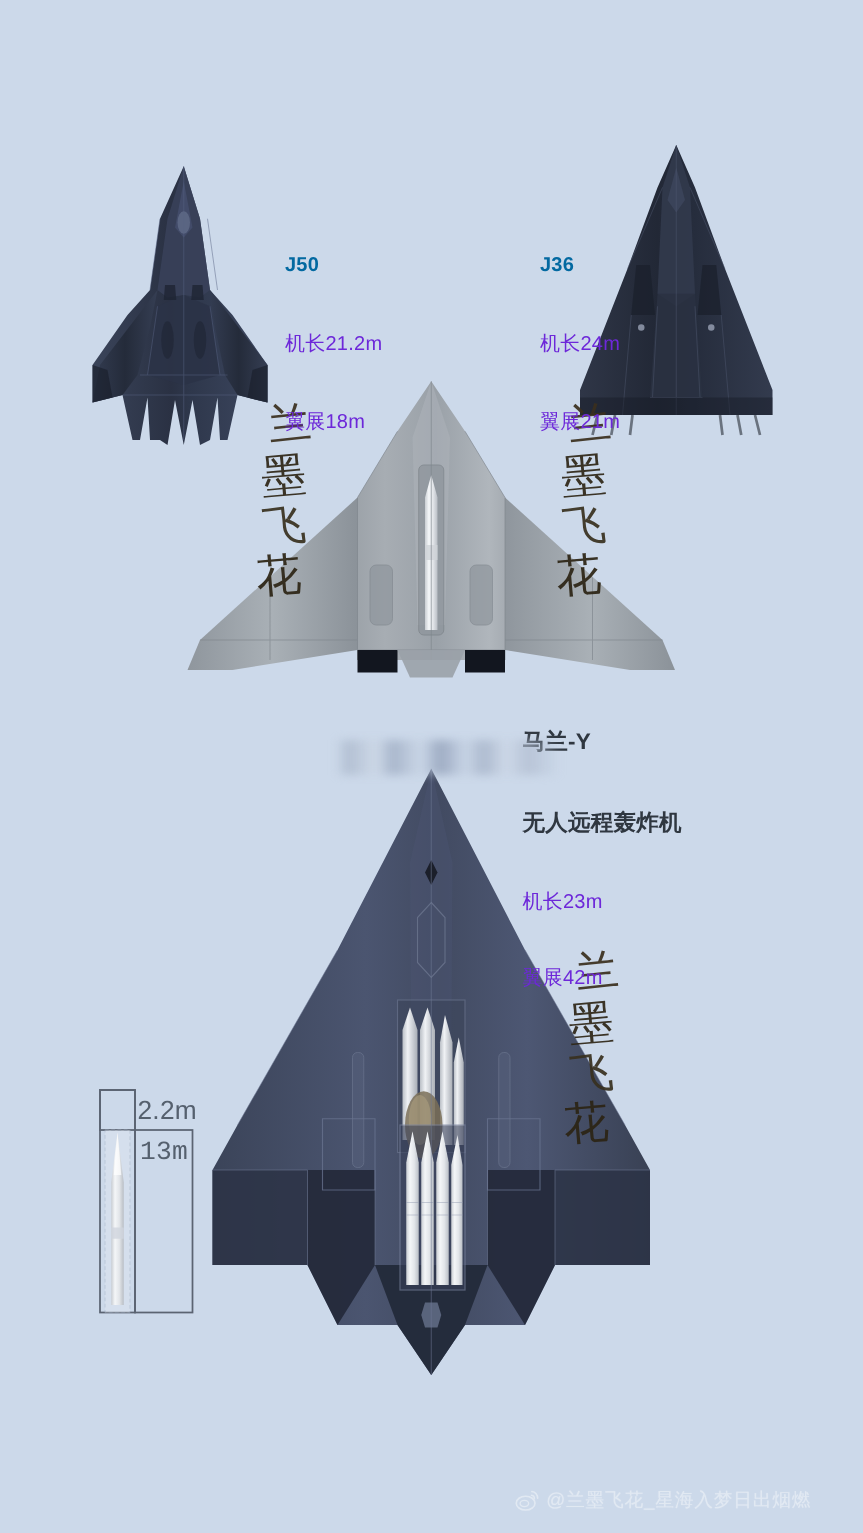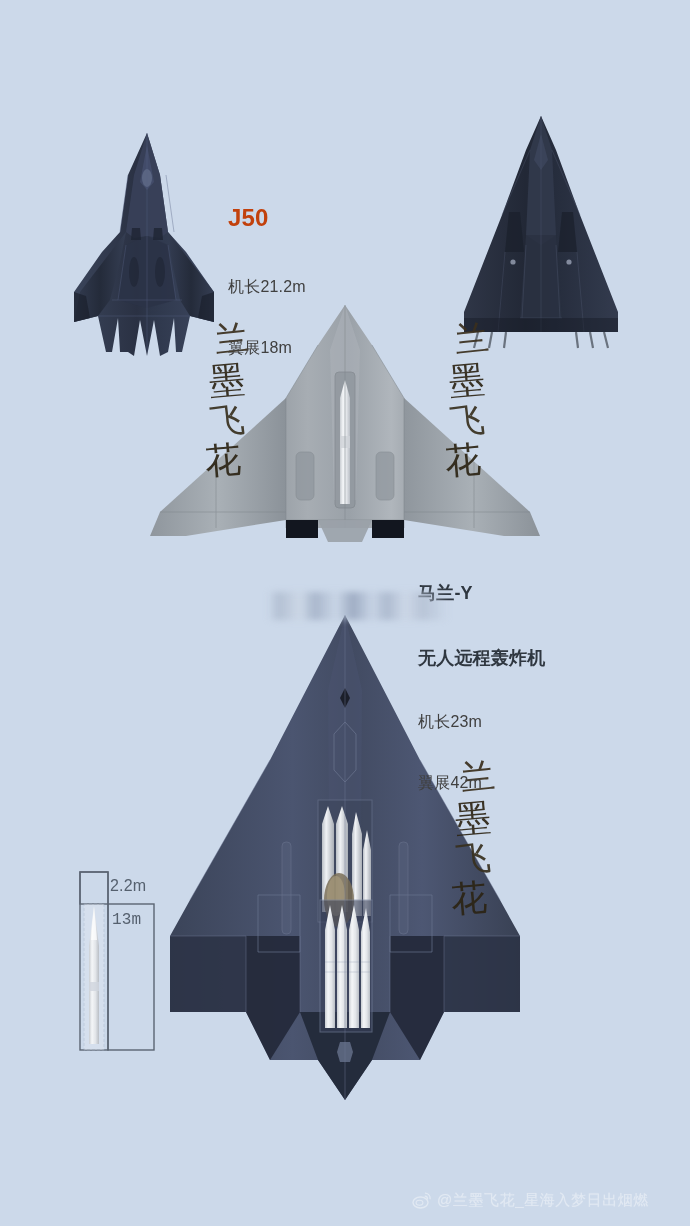--- a/index.html
+++ b/index.html
@@ -25,48 +25,48 @@
     pointer-events: none;
   }
   .label {
     position: absolute;
     line-height: 1.28;
     color: #5a6470;
     white-space: pre;
   }
   .label .title {
     display: block;
-    font-size: 24px;
+    font-size: 16px;
     font-weight: bold;
-    color: #c2410c;
+    color: #0369a1;
     letter-spacing: 0.2px;
     margin-bottom: 2px;
   }
   .label .sub {
     display: block;
     font-size: 18px;
     font-weight: bold;
     color: #2f3740;
     letter-spacing: 0.2px;
     margin-bottom: 1px;
   }
   .label .line {
     display: block;
     font-size: 16px;
-    color: #404040;
+    color: #6d28d9;
     letter-spacing: 0.2px;
   }
   #label-j50   { left: 228px; top: 162px; }
   #label-j36   { left: 432px; top: 162px; }
   #label-maly  { left: 418px; top: 541px; }
   #label-h20   { left: 420px; top: 678px; }
 
   .dim-text {
     position: absolute;
-    font-size: 16px;
+    font-size: 21px;
     color: #55606e;
     letter-spacing: 0.2px;
   }
   #dim-22 { left: 110px; top: 877px; }
   #dim-13 { left: 112px; top: 911px; font-family: Liberation Mono, monospace; }
 
   #blur-strip {
     position: absolute;
     left: 268px;
     top: 592px;
@@ -347,20 +347,25 @@
       <text x="452" y="912" font-family="'DejaVu Serif', serif" font-size="36" fill="#2c2414" transform="rotate(-5 452 912)">花</text>
     </g>
   </svg>
 
   <div class="label" id="label-j50">
     <span class="title">J50</span>
     <span class="line">机长21.2m</span>
     <span class="line">翼展18m</span>
   </div>
 
+  <div class="label" id="label-j36">
+    <span class="title">J36</span>
+    <span class="line">机长24m</span>
+    <span class="line">翼展21m</span>
+  </div>
 
   <div class="label" id="label-maly">
     <span class="sub">马兰-Y</span>
     <span class="sub">无人远程轰炸机</span>
     <span class="line">机长23m</span>
     <span class="line">翼展42m</span>
   </div>
 
 
   <div class="dim-text" id="dim-22">2.2m</div>

